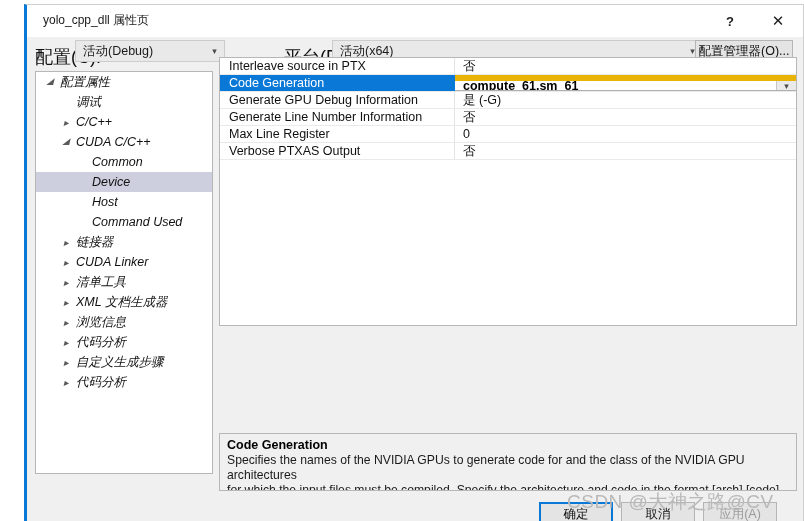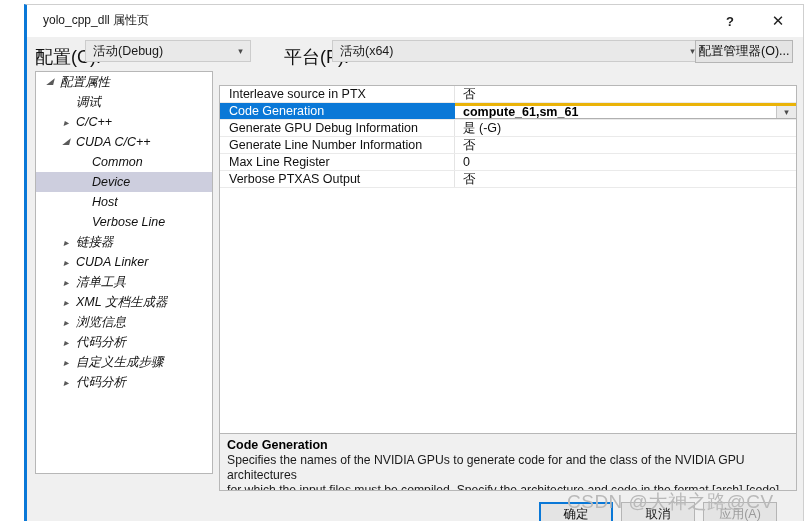--- a/index.html
+++ b/index.html
@@ -64,21 +64,21 @@
   }
   .combo .cval {
     padding-left: 7px; flex: 1;
     white-space: nowrap; overflow: hidden;
   }
   .combo .carrow {
     width: 19px; text-align: center;
     font-size: 9px; color: #4a4a4a;
   }
   #cfg-label-config { left: 8px; }
-  #cfg-combo-config { left: 58px; width: 166px; }
+  #cfg-combo-config { left: 48px; width: 150px; }
   #cfg-label-platform { left: 257px; }
   #cfg-combo-platform { left: 305px; width: 371px; }
 
   #cfgmgr-btn {
     position: absolute; right: 10px; top: 3px;
     width: 98px; height: 23px;
     background: #e4e4e4;
     border: 1px solid #b5b5b5;
     font-size: 12.5px; color: #101010;
     display: flex; align-items: center; justify-content: center;
@@ -104,22 +104,22 @@
   .tw {
     width: 12px; min-width: 12px;
     display: flex; align-items: center; justify-content: center;
     font-size: 8px; color: #5a5a5a;
   }
   .tw.collapsed::before { content: "\25B8"; font-size: 10px; }
   .tw.expanded::before  { content: "\25E2"; font-size: 9px; transform: translateY(-1px); }
 
   
   #gridpanel {
-    position: absolute; left: 192px; top: 80px;
-    width: 578px; height: 357px;
+    position: absolute; left: 192px; top: 52px;
+    width: 578px; height: 269px;
     background: #ffffff;
     border: 1px solid #b7b7b7;
     overflow: hidden;
   }
   .prow {
     position: relative; height: 17px;
     display: flex; align-items: stretch;
     font-size: 12.5px; color: #101010;
     border-bottom: 1px solid #eaeaea;
     cursor: default;
@@ -135,21 +135,21 @@
     flex: 1; display: flex; align-items: center;
     padding-left: 8px;
     white-space: nowrap; overflow: hidden;
   }
   .prow.selected .pname {
     background: #0a78d7; color: #ffffff;
     border-right: none;
   }
   .prow.selected .pval {
     font-weight: bold; color: #000000;
-    border-top: 3px solid #eab308;
+    border-top: 6px solid #eab308;
     border-bottom: 1px solid #b0b0b0;
     padding-left: 8px;
     position: relative;
   }
   .editarrow {
     position: absolute; right: 0; top: 0; bottom: 0;
     width: 20px;
     background: #eaeaea;
     border-left: 1px solid #c6c6c6;
     display: flex; align-items: center; justify-content: center;
@@ -252,21 +252,21 @@
       <div class="tree-row selected">
         <span class="tw" style="margin-left: 40px;"></span>
         <span style="padding-left: 4px;">Device</span>
       </div>
       <div class="tree-row">
         <span class="tw" style="margin-left: 40px;"></span>
         <span style="padding-left: 4px;">Host</span>
       </div>
       <div class="tree-row">
         <span class="tw" style="margin-left: 40px;"></span>
-        <span style="padding-left: 4px;">Verbose Line</span>
+        <span style="padding-left: 4px;">Command Used</span>
       </div>
       <div class="tree-row">
         <span class="tw collapsed" style="margin-left: 24px;"></span>
         <span style="padding-left: 4px;">链接器</span>
       </div>
       <div class="tree-row">
         <span class="tw collapsed" style="margin-left: 24px;"></span>
         <span style="padding-left: 4px;">CUDA Linker</span>
       </div>
       <div class="tree-row">

